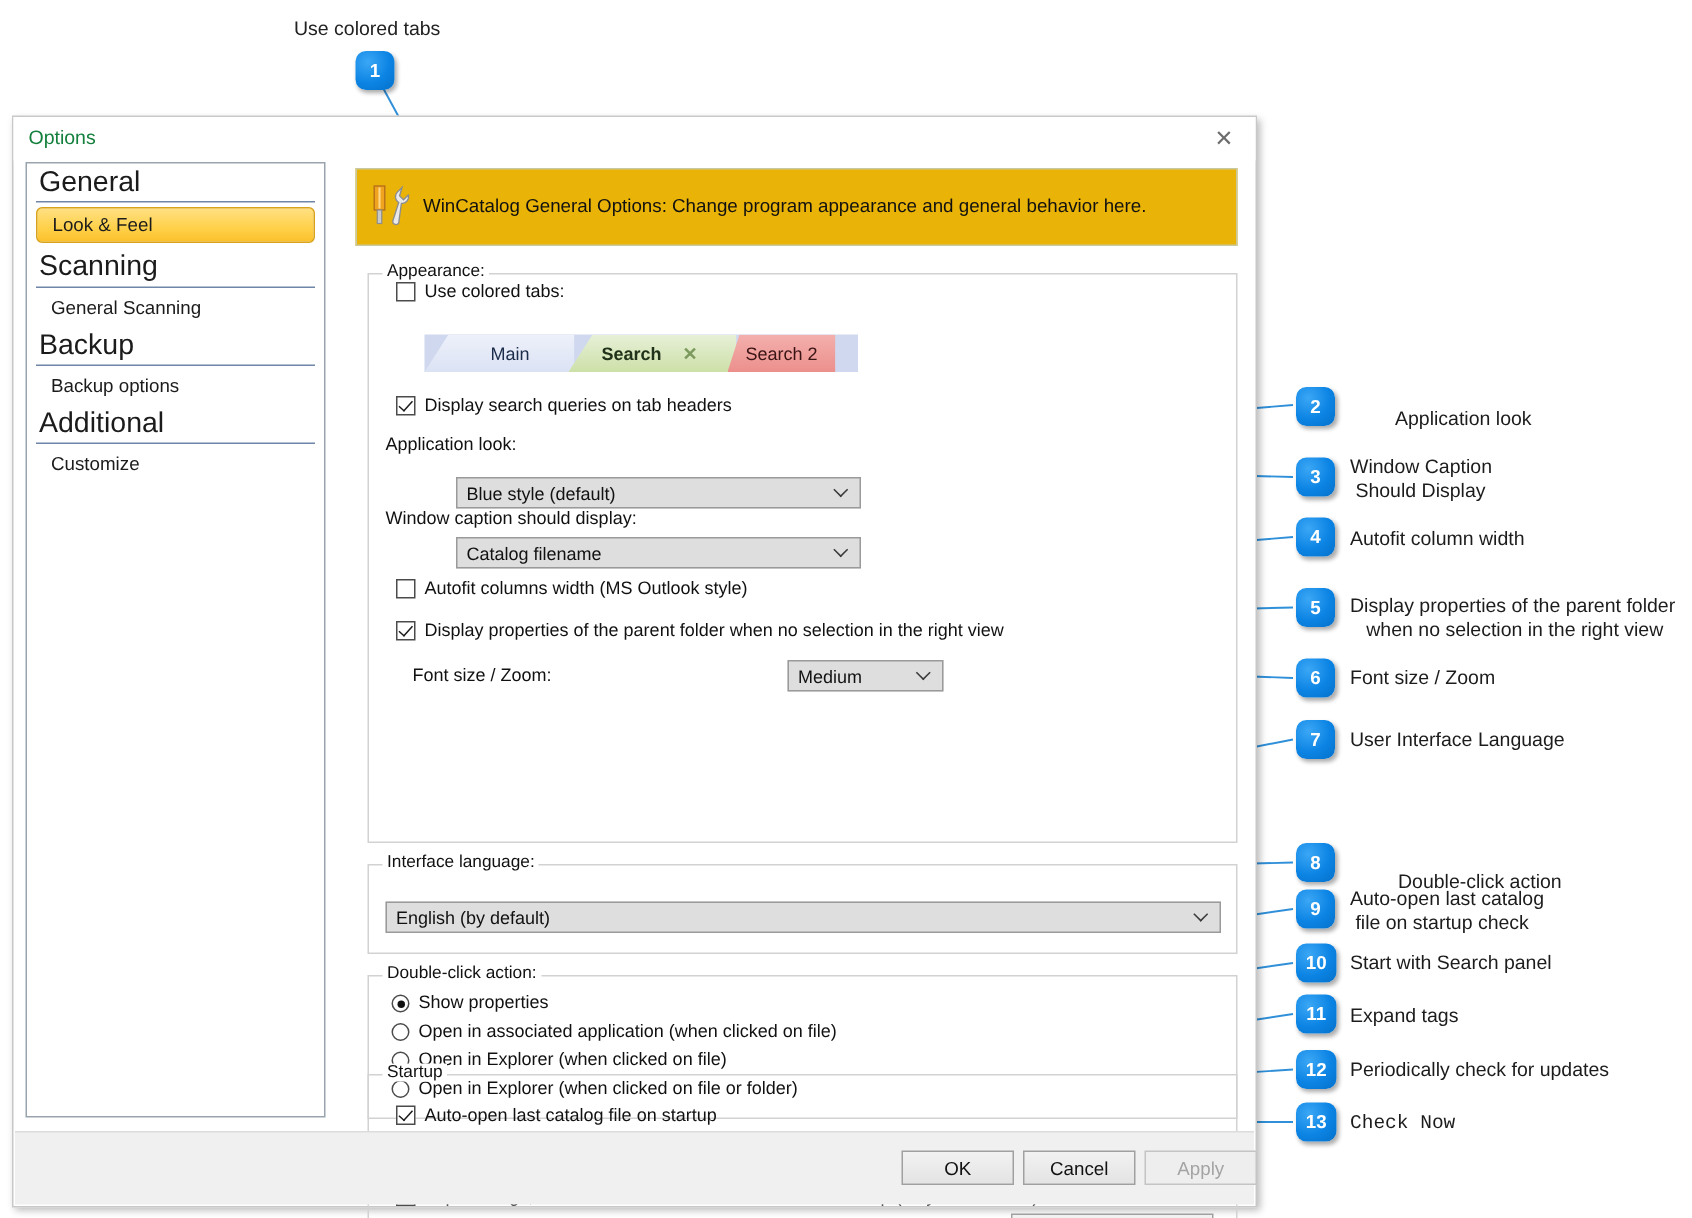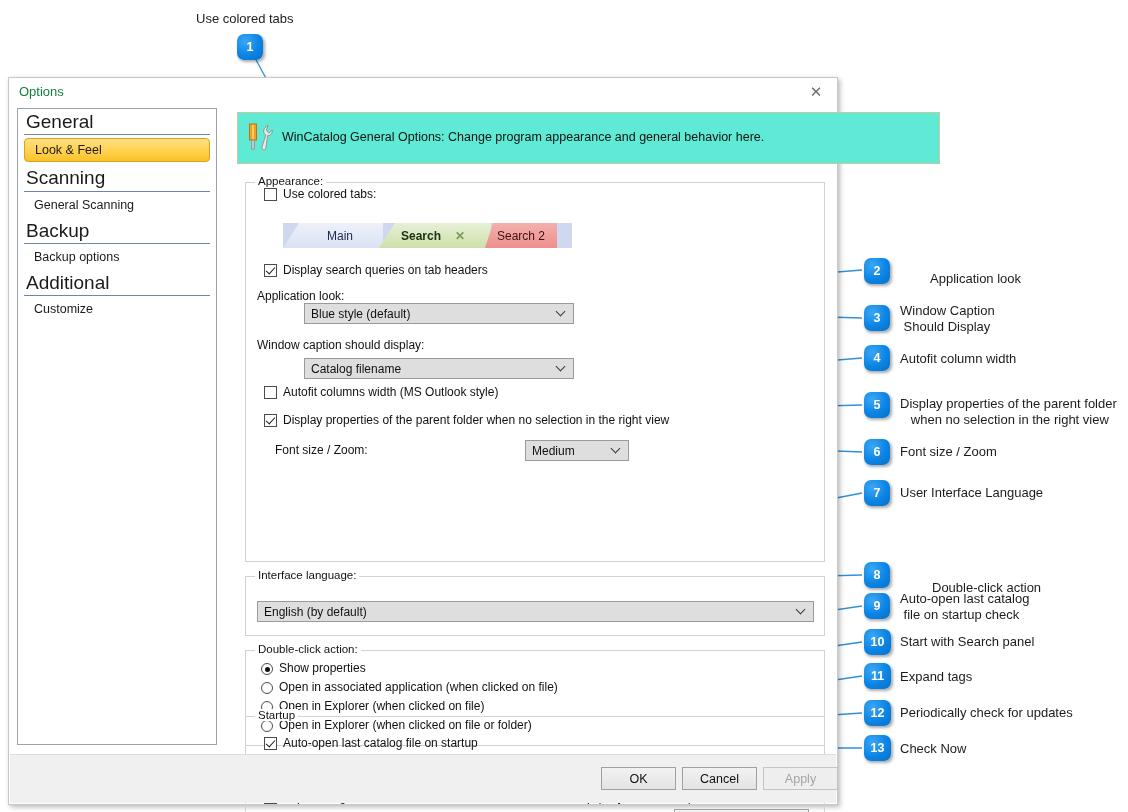--- a/index.html
+++ b/index.html
@@ -79,22 +79,22 @@
 
   
   #content{
     position:absolute;left:228px;top:34px;
     width:592px;height:733px;
   }
 
   
   #info-banner{
     position:relative;
-    width:703px;height:52px;
-    background:#5eead4;
+    width:588px;height:52px;
+    background:#eab308;
     border:1px solid #c9c9a0;
     box-sizing:border-box;
   }
   #info-icon{
     position:absolute;left:8px;top:8px;width:30px;height:34px;
   }
   #info-text{
     position:absolute;left:44px;top:17px;
     font-size:12.5px;color:#111;
   }
@@ -298,21 +298,21 @@
         <span class="x">✕</span>
       </div>
       <div class="tab" id="tab-search2">Search 2</div>
 
     </div>
 
     <div class="cb checked" style="left:27px;top:152px;"></div>
     <div class="cblabel" style="left:46px;top:151px;">Display search queries on tab headers</div>
 
     <div class="cblabel" style="left:20px;top:177px;">Application look:</div>
-    <div class="combo" style="left:67px;top:191px;width:270px;">
+    <div class="combo" style="left:67px;top:206px;width:270px;">
       <span class="val">Blue style (default)</span>
       <span class="chev"></span>
     </div>
 
     <div class="cblabel" style="left:20px;top:226px;">Window caption should display:</div>
     <div class="combo" style="left:67px;top:246px;width:270px;">
       <span class="val">Catalog filename</span>
       <span class="chev"></span>
     </div>
 
@@ -404,13 +404,13 @@
 <div class="badge wide abs" style="left:864px;top:629px;">10</div>
 <div class="calltext abs" style="left:900px;top:634px;">Start with Search panel</div>
 
 <div class="badge wide abs" style="left:864px;top:663px;">11</div>
 <div class="calltext abs" style="left:900px;top:669px;">Expand tags</div>
 
 <div class="badge wide abs" style="left:864px;top:700px;">12</div>
 <div class="calltext abs" style="left:900px;top:705px;">Periodically check for updates</div>
 
 <div class="badge wide abs" style="left:864px;top:735px;">13</div>
-<div class="calltext abs" style="left:900px;top:741px;">Check Now</div>
+<div class="calltext abs" style="left:900px;top:741px;font-family:Liberation Mono, monospace;">Check Now</div>
 
 </body></html>

